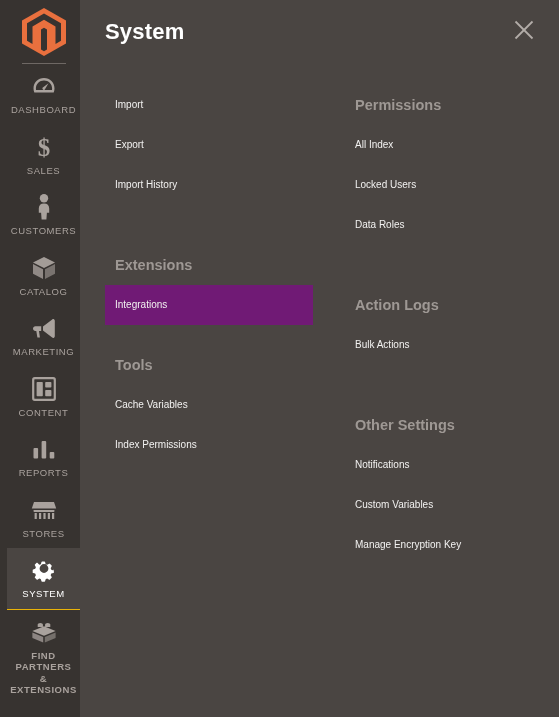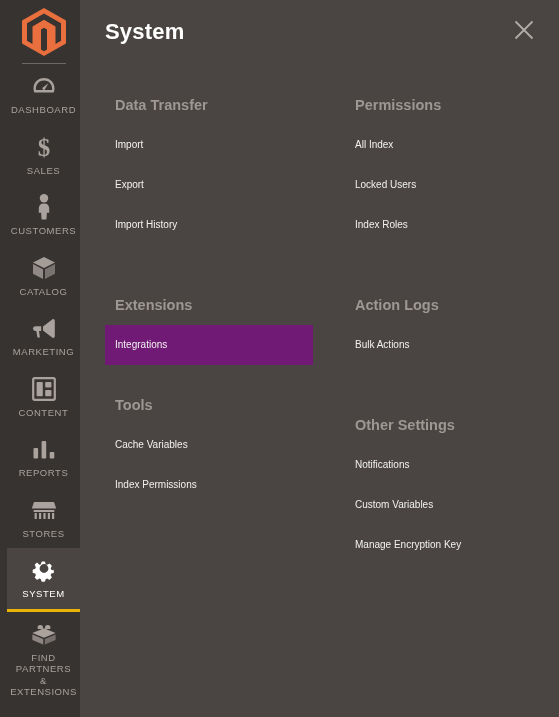--- a/index.html
+++ b/index.html
@@ -44,21 +44,21 @@
     font-size:9.5px;
     letter-spacing:0.55px;
     color:#a9a29d;
     text-align:center;
     line-height:11.5px;
     text-transform:uppercase;
     white-space:pre-line;
   }
   .nav-item.active { background:#4a4542; }
   .nav-item.active .lbl { color:#ffffff; }
-  .nav-item.sep-top { border-top:3px solid #eab308; }
+  .nav-item.sep-top { border-top:1px solid #eab308;font-weight:bold; }
   .icon-fill { fill:#a9a29d; }
   .nav-item.active .icon-fill { fill:#ffffff; }
 
   
   #panel {
     flex:1 1 auto;
     background:#4a4542;
     position:relative;
   }
   #panel-header {
@@ -265,21 +265,20 @@
           </svg>
         </span>
       </button>
     </header>
 
     <div id="menu-columns">
 
       <div class="col col-left">
 
         <div class="group">
-          <div class="group-title">Data Transfer</div>
           <a class="menu-link">Import</a>
           <a class="menu-link">Export</a>
           <a class="menu-link">Import History</a>
         </div>
 
         <div class="spacer-40"></div>
 
         <div class="group">
           <div class="group-title">Extensions</div>
           <a class="menu-link highlight">Integrations</a>
@@ -294,21 +293,21 @@
         </div>
 
       </div>
 
       <div class="col col-right">
 
         <div class="group">
           <div class="group-title">Permissions</div>
           <a class="menu-link">All Index</a>
           <a class="menu-link">Locked Users</a>
-          <a class="menu-link">Index Roles</a>
+          <a class="menu-link">Data Roles</a>
         </div>
 
         <div class="spacer-40"></div>
 
         <div class="group">
           <div class="group-title">Action Logs</div>
           <a class="menu-link">Bulk Actions</a>
         </div>
 
         <div class="spacer-40"></div>

